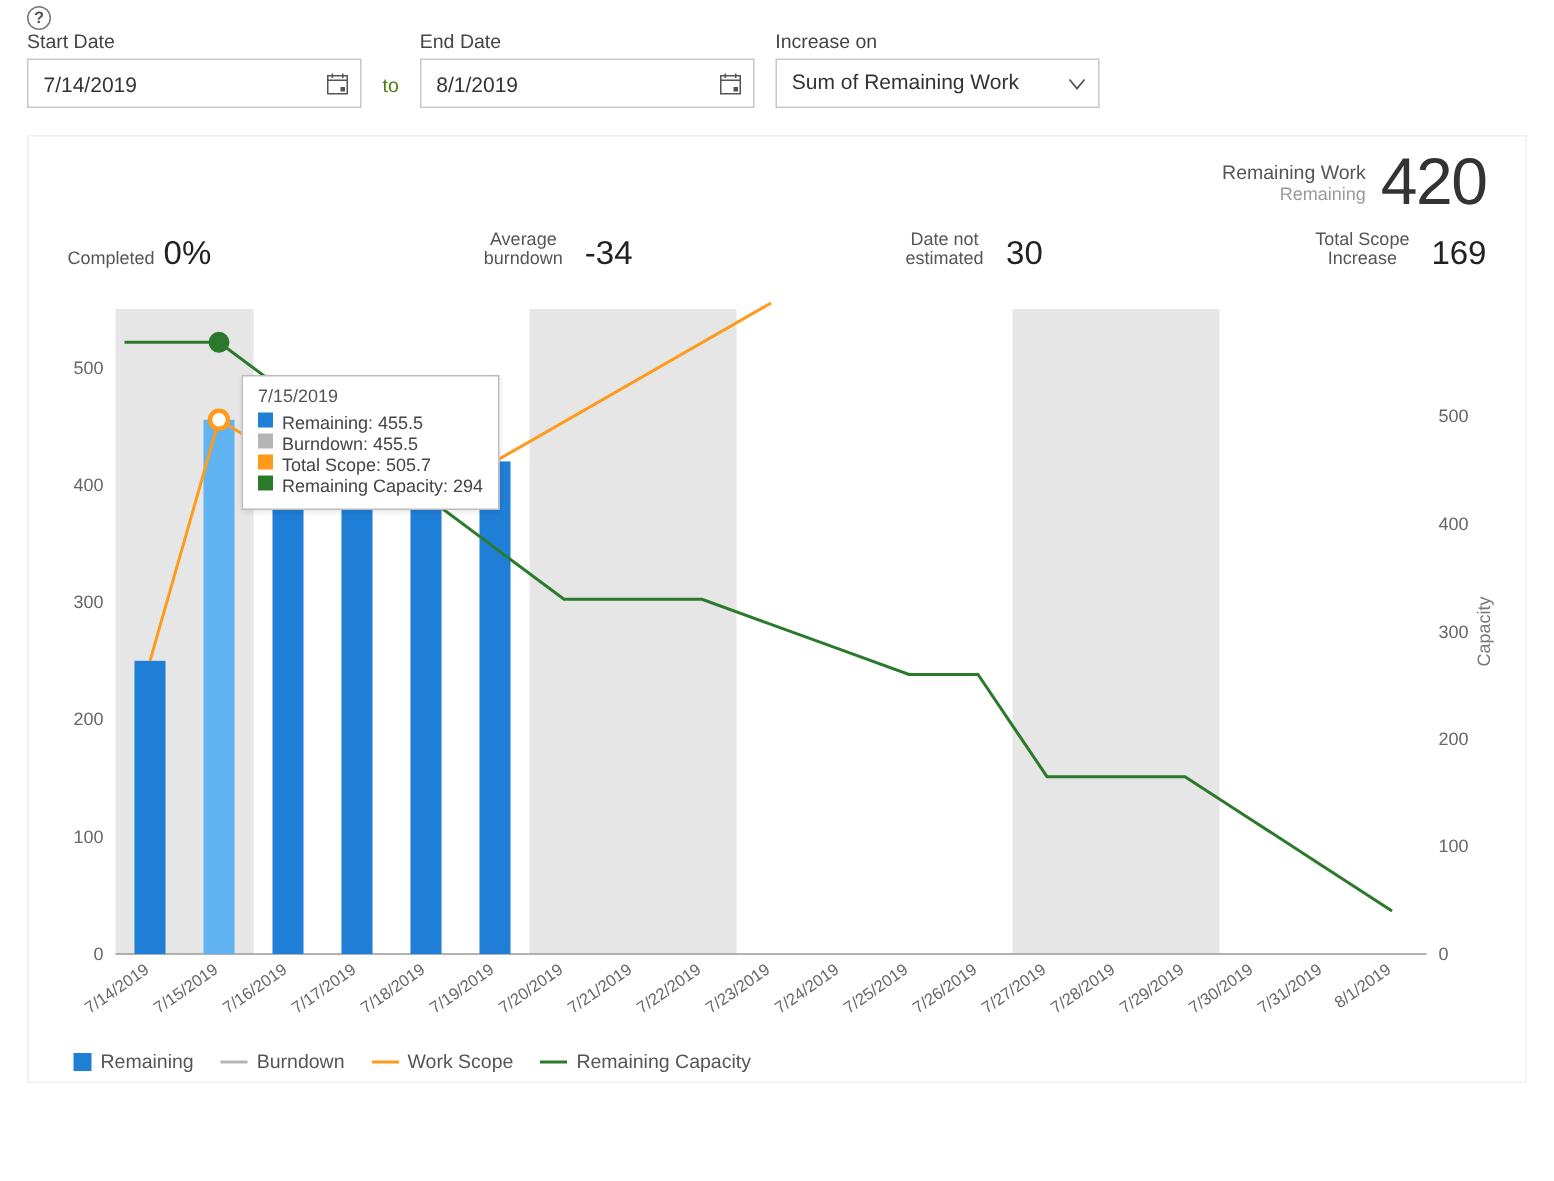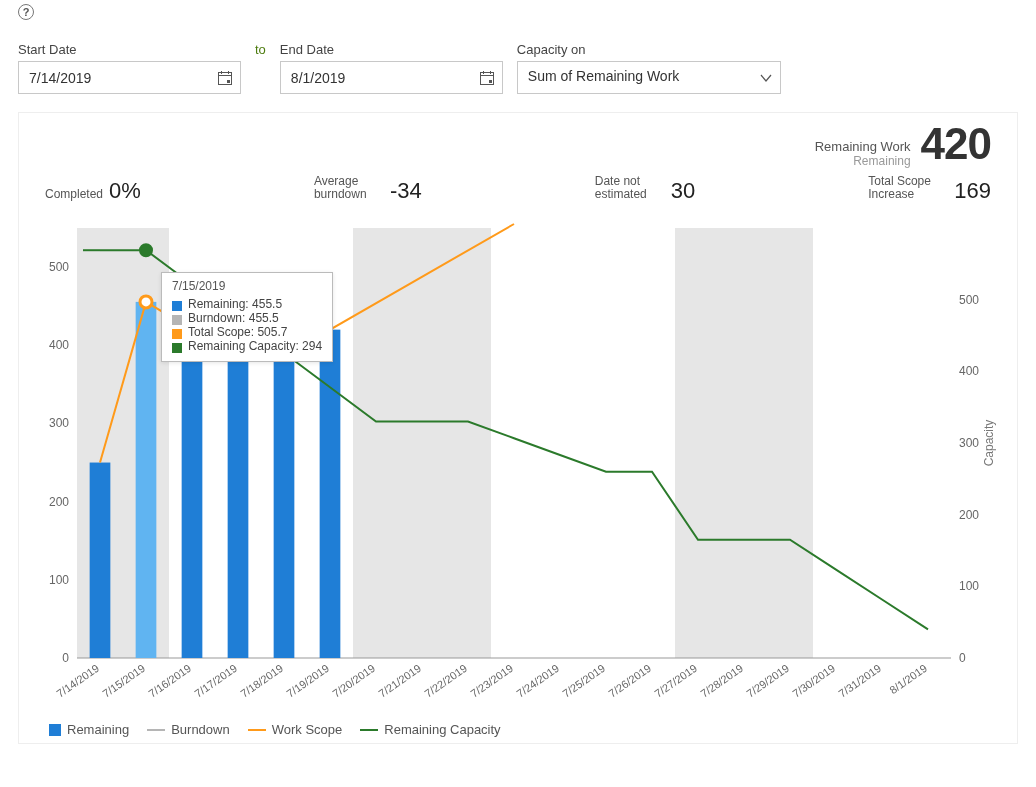--- a/index.html
+++ b/index.html
@@ -16,49 +16,49 @@
     --panel-border:#eee;
     font-family:"Segoe UI",Arial,sans-serif;
     color:var(--text);
   }
   *{box-sizing:border-box}
   body{margin:0;padding:0;background:#fff;width:1036px}
   .page{padding:0 18px 10px 18px}
   .title-row{display:flex;align-items:center;gap:10px;padding-top:4px}
   .title{font-size:20px;font-weight:600}
   .help-icon{display:inline-flex;align-items:center;justify-content:center;width:16px;height:16px;border:1px solid #777;border-radius:50%;font-size:11px;font-weight:600;color:#555}
-  .controls{display:flex;gap:14px;margin-top:22px}
+  .controls{display:flex;align-items:flex-end;gap:14px;}
   .field{display:flex;flex-direction:column;gap:4px}
   .field-label{font-size:13px;color:#444}
   .control{position:relative}
   .input,.select{height:33px;border:1px solid var(--border);padding:6px 34px 6px 10px;font-size:14px;color:#333;background:#fff}
   .input{width:223px}
-  .select{width:264px}
+  .select{width:216px}
   .ctl-icon{position:absolute;right:8px;top:50%;transform:translateY(-50%);color:#444}
   .ctl-icon svg{display:block}
   .to{font-size:13px;color:#4d7c0f;padding-bottom:8px}
   .card{margin-top:18px;border:1px solid var(--panel-border);padding:14px 20px 6px 20px;position:relative}
-  .top-right{position:absolute;right:26px;top:6px;display:flex;align-items:flex-end;gap:10px}
+  .top-right{position:absolute;right:26px;top:6px;display:flex;align-items:center;gap:10px}
   .top-right .lbls{text-align:right;line-height:1.15}
   .top-right .l1{font-size:13px;color:#555}
   .top-right .l2{font-size:12px;color:#999}
-  .top-right .big{font-size:44px;font-weight:700;color:#333;letter-spacing:-1px}
+  .top-right .big{font-size:44px;font-weight:400;color:#333;letter-spacing:-1px}
   .stats-row{display:flex;justify-content:space-between;align-items:flex-end;margin-top:48px;padding:0 6px}
   .stat{display:flex;align-items:flex-end;gap:6px}
-  .stat .lbl{font-size:12px;color:#555;text-align:left;line-height:1.1;padding-bottom:3px}
+  .stat .lbl{font-size:12px;color:#555;text-align:center;line-height:1.1;padding-bottom:3px}
   .stat .val{font-size:22px;font-weight:400;color:#222}
   .chart-wrap{position:relative;margin-top:14px;height:496px}
   .chart-svg{display:block}
   .legend{display:flex;gap:18px;align-items:center;font-size:13px;color:#555;margin-top:8px;padding-left:10px}
   .leg-item{display:flex;align-items:center;gap:6px}
   .leg-sq{width:12px;height:12px}
   .leg-line{width:18px;height:2px}
   .tt{position:absolute;background:#fff;border:1px solid #bbb;padding:6px 10px 8px 10px;font-size:12px;color:#444;box-shadow:0 1px 4px rgba(0,0,0,.1)}
   .tt .tt-title{font-size:12px;color:#555;margin-bottom:4px}
-  .tt .row{display:flex;align-items:flex-end;gap:6px;white-space:nowrap}
+  .tt .row{display:flex;align-items:flex-start;gap:6px;white-space:nowrap}
   .tt .sw{width:10px;height:10px}
 </style>
 </head>
 <body>
 
 <div class="page">
   <div class="title-row">
     <span class="help-icon">?</span>
   </div>
 
@@ -88,21 +88,21 @@
               <rect x="1.5" y="2.5" width="13" height="12" fill="none" stroke="#555"></rect>
               <line x1="1.5" y1="5.5" x2="14.5" y2="5.5" stroke="#555"></line>
               <line x1="4.5" y1="1" x2="4.5" y2="4" stroke="#555"></line>
               <line x1="11.5" y1="1" x2="11.5" y2="4" stroke="#555"></line>
               <rect x="10" y="10" width="3" height="3" fill="#555"></rect>
             </svg>
         </span>
       </div>
     </div>
     <div class="field">
-      <div class="field-label">Capacity on</div>
+      <div class="field-label">Increase on</div>
       <div class="control">
         <div class="select">
           <span>Sum of Remaining Work</span>
         </div>
         <span class="ctl-icon">
           <svg width="14" height="14" viewBox="0 0 14 14">
               <polyline points="2,4 7,10 12,4" fill="none" stroke="#555" stroke-width="1.2"></polyline>
             </svg>
         </span>
       </div>

